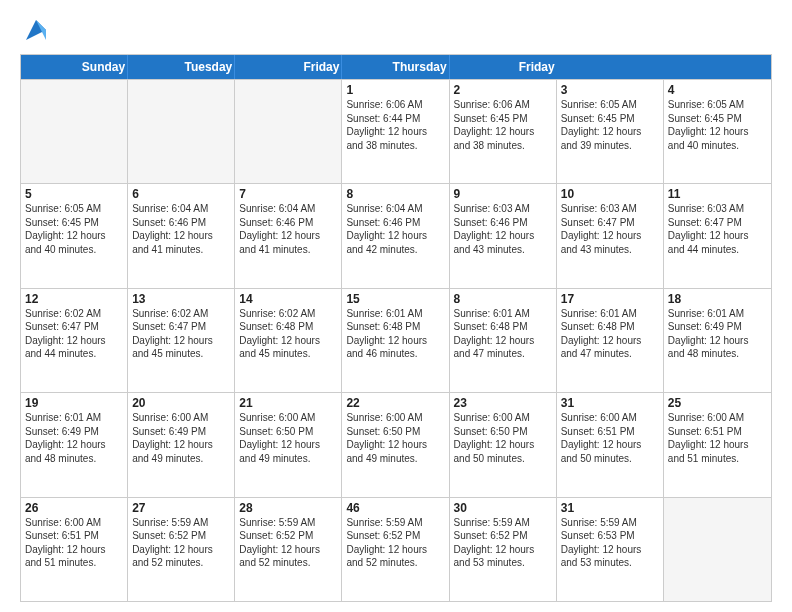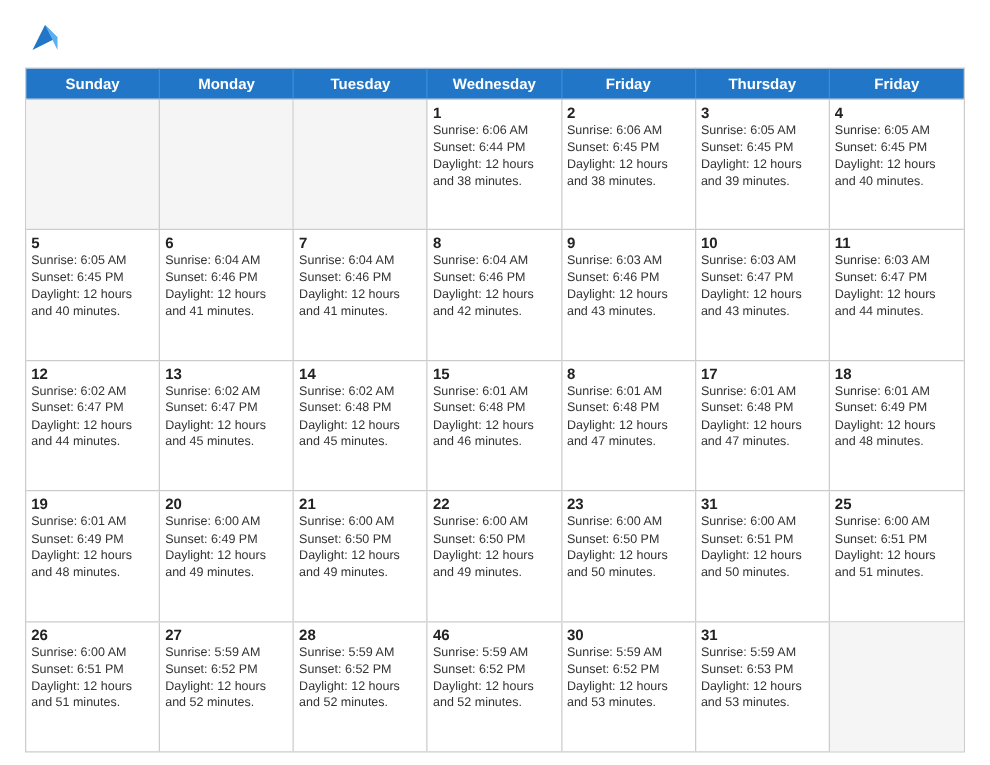--- a/index.html
+++ b/index.html
@@ -62,21 +62,21 @@
     }
     .cal-header-row {
       display: grid;
       grid-template-columns: repeat(7, 1fr);
       background: #2176C7;
     }
     .cal-header-cell {
       color: #fff;
       font-weight: bold;
       font-size: 12px;
-      text-align: center;
+      text-align: right;
       padding: 5px 2px;
       border-right: 1px solid #3a8de0;
     }
     .cal-header-cell:last-child { border-right: none; }
     .cal-body {
       display: flex;
       flex-direction: column;
       flex: 1;
     }
     .cal-row {
@@ -129,23 +129,21 @@
     </div>
     <div class="title-block">
       <div class="cal-title"></div>
       <div class="cal-subtitle"></div>
     </div>
   </div>
 
   <div class="calendar">
     <div class="cal-header-row">
     <div class="cal-header-cell">Sunday</div>
-        <div class="cal-header-cell">Monday</div>
         <div class="cal-header-cell">Tuesday</div>
-        <div class="cal-header-cell">Wednesday</div>
         <div class="cal-header-cell">Friday</div>
         <div class="cal-header-cell">Thursday</div>
         <div class="cal-header-cell">Friday</div>
       </div>
     <div class="cal-body">
     <div class="cal-row">
           <div class="cal-cell empty"></div>
           <div class="cal-cell empty"></div>
           <div class="cal-cell empty"></div>
           <div class="cal-cell">

